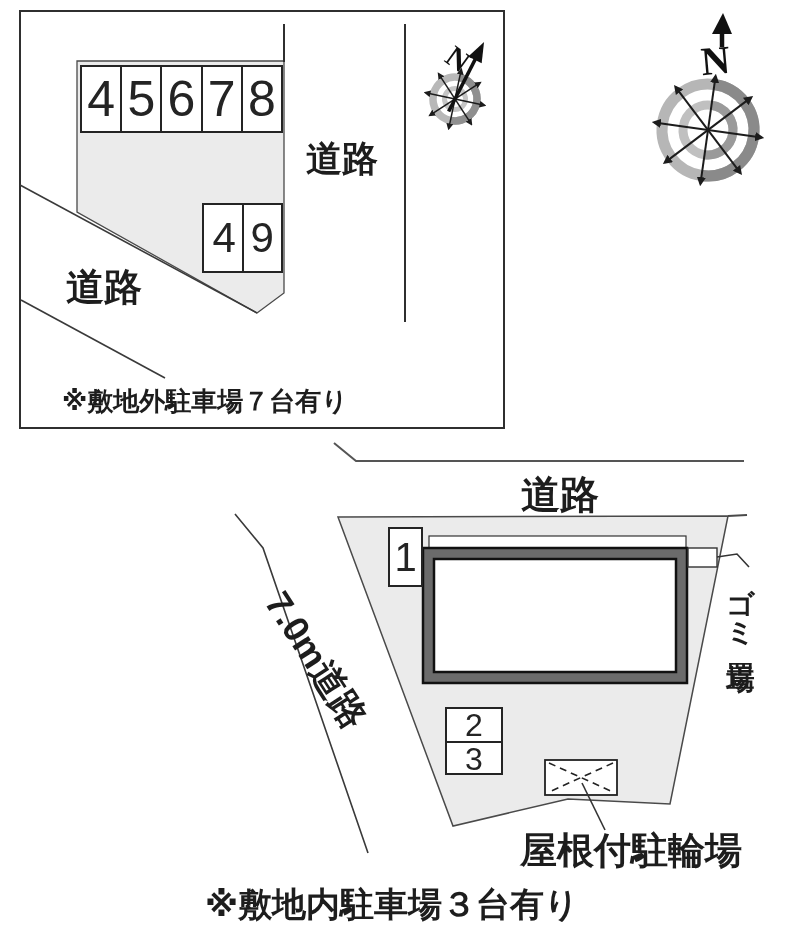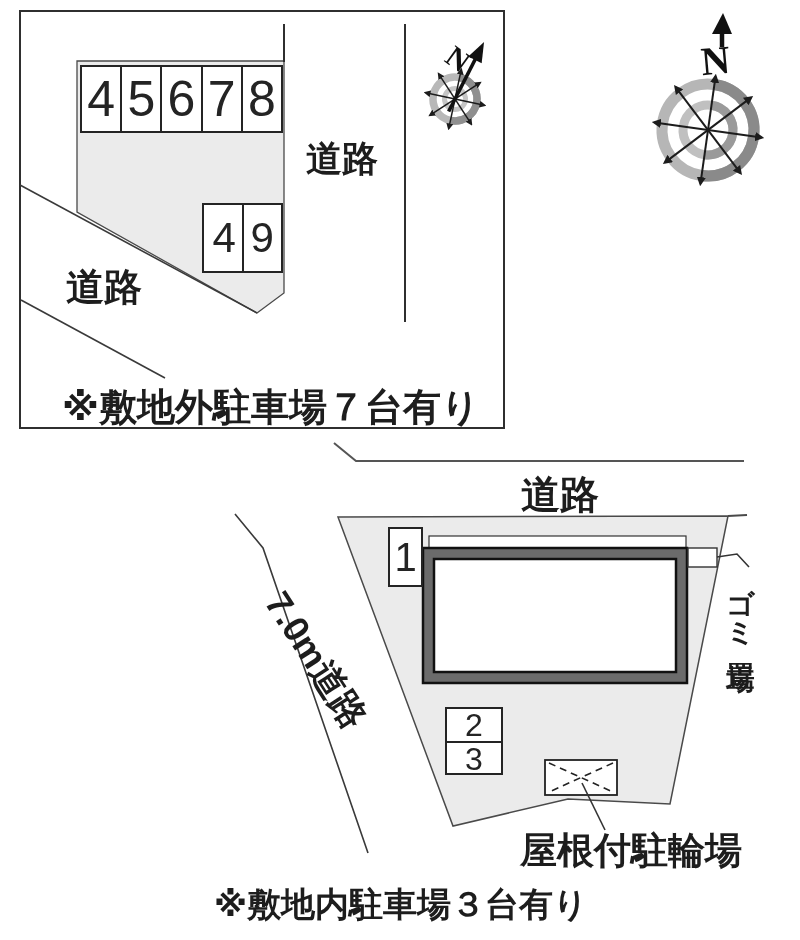--- a/index.html
+++ b/index.html
@@ -107,32 +107,32 @@
   <div class="pcell">8</div>
 </div>
 
 <div class="pbox row" style="left:202px;top:203px;width:81px;height:70px;font-size:42px;">
   <div class="pcell tight">4</div>
   <div class="pcell">9</div>
 </div>
 
 <div class="label" style="left:306px;top:141px;font-size:36px;">道路</div>
 <div class="label" style="left:66px;top:268px;font-size:38px;">道路</div>
-<div class="label" style="left:62px;top:388px;font-size:38px;">※敷地外駐車場７台有り</div>
+<div class="label" style="left:62px;top:388px;font-size:26px;">※敷地外駐車場７台有り</div>
 <div class="label nlbl" style="left:447px;top:44px;font-size:30px;transform:rotate(36deg);">N</div>
 
 <div class="label nlbl" style="left:701px;top:41px;font-size:40px;transform:rotate(-5deg);">N</div>
 
 <div class="label" style="left:521px;top:475px;font-size:39px;">道路</div>
 <div class="label rot57" style="left:289px;top:586px;font-size:36px;">7.0m道路</div>
 
 <div class="pbox row" style="left:388px;top:527px;width:35px;height:60px;font-size:40px;">
   <div class="pcell">1</div>
 </div>
 
 <div class="pbox col" style="left:445px;top:707px;width:58px;height:68px;font-size:32px;">
   <div class="pcell">2</div>
   <div class="pcell">3</div>
 </div>
 
 <div class="label vert" style="left:726px;top:567px;font-size:28px;">ゴミ置場</div>
 <div class="label" style="left:520px;top:832px;font-size:37px;">屋根付駐輪場</div>
-<div class="label" style="left:214px;top:887px;font-size:34px;text-align:right;">※敷地内駐車場３台有り</div>
+<div class="label" style="left:205px;top:887px;font-size:34px;text-align:right;">※敷地内駐車場３台有り</div>
 
 </body></html>

